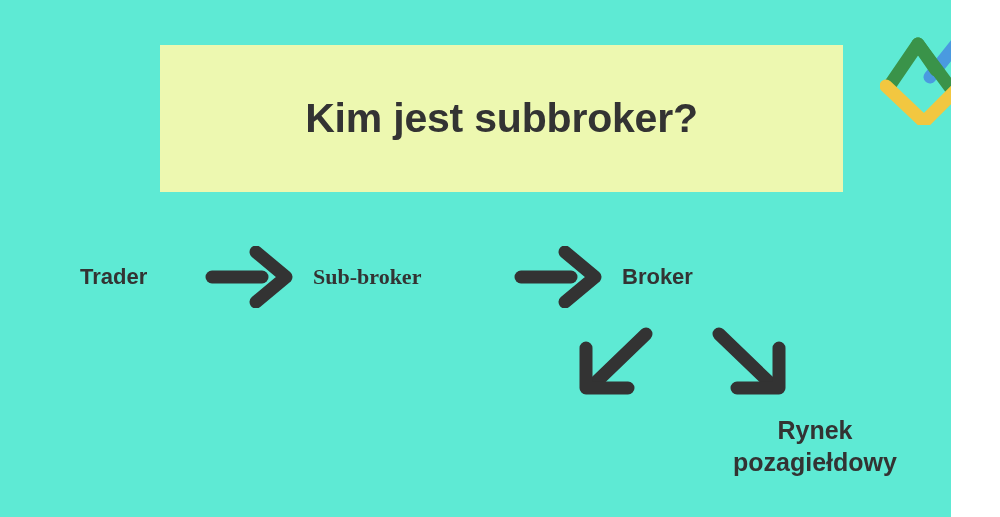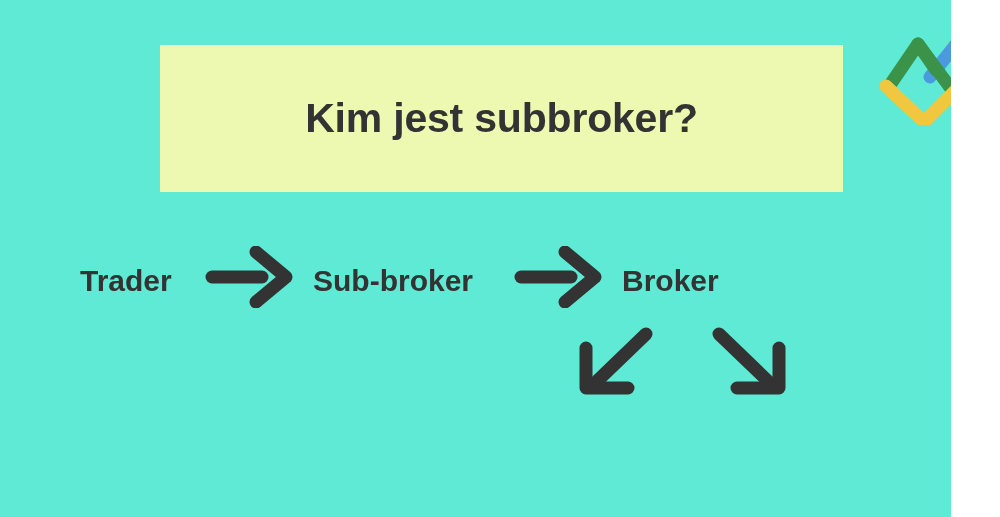--- a/index.html
+++ b/index.html
@@ -44,27 +44,27 @@
     left: 880px;
     top: 30px;
     width: 92px;
     height: 95px;
   }
   #brand-logo svg { display: block; }
 
   
   .flow-label {
     position: absolute;
-    font-size: 30px;
+    font-size: 22px;
     font-weight: bold;
     color: #333333;
     white-space: nowrap;
   }
   #label-trader   { left: 80px;  top: 264px; }
-  #label-subbroker{ left: 313px; top: 264px; }
+  #label-subbroker{ left: 313px; top: 264px; font-family: Liberation Serif, serif; }
   #label-broker   { left: 622px; top: 264px; text-align: center; }
 
   .arrow-right {
     position: absolute;
     top: 246px;
     width: 92px;
     height: 62px;
   }
   #arrow-trader-to-subbroker { left: 204px; }
   #arrow-subbroker-to-broker { left: 513px; }
@@ -145,14 +145,18 @@
   </div>
 
   <div class="arrow-diag" id="arrow-broker-to-otc">
     <svg width="90" height="80" viewBox="0 0 90 80" xmlns="http://www.w3.org/2000/svg">
       <line x1="14" y1="10" x2="68" y2="62" stroke="#333333" stroke-width="13" stroke-linecap="round"></line>
       <polyline points="74,24 74,64 32,64" fill="none" stroke="#333333" stroke-width="13" stroke-linecap="round" stroke-linejoin="round"></polyline>
     </svg>
   </div>
 
 
+  <div class="leaf-label" id="label-otc">
+    <span class="leaf-label-line">Rynek</span>
+    <span class="leaf-label-line">pozagiełdowy</span>
+  </div>
 
 </div>
 
 </body></html>

